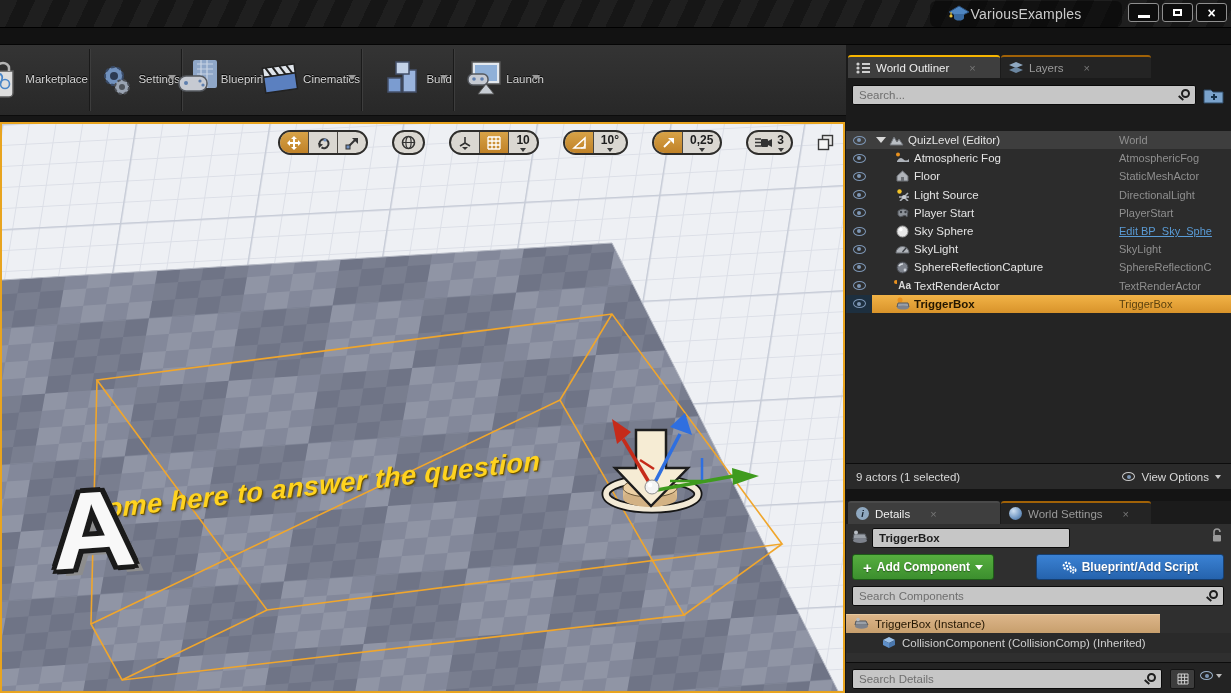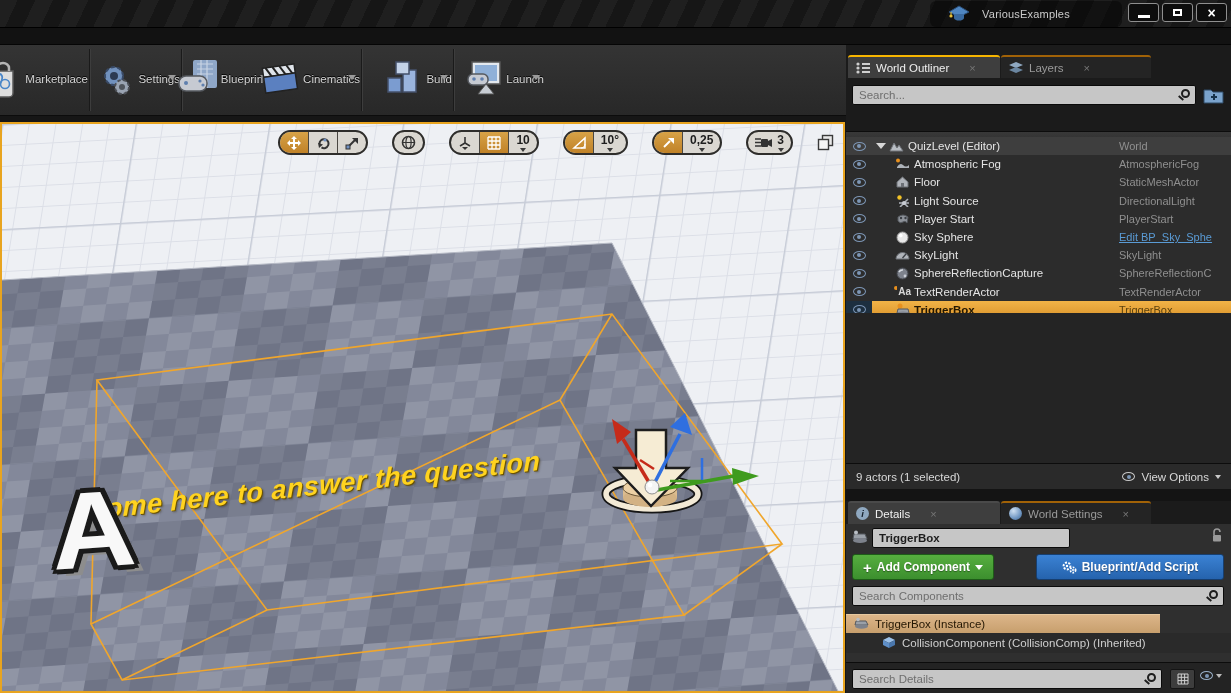--- a/index.html
+++ b/index.html
@@ -7,21 +7,21 @@
   #stage{position:relative;width:1231px;height:693px;overflow:hidden;
          font-family:"Liberation Sans",sans-serif;background:#161616;}
   .abs{position:absolute;}
 
   
   #titlebar{left:0;top:0;width:1231px;height:28px;
     background:repeating-linear-gradient(115deg,#1f1f1f 0 16px,#161616 16px 32px);
     border-bottom:1px solid #000;}
   #title-pill{left:930px;top:1px;width:192px;height:26px;background:rgba(8,8,8,.55);
     border-radius:6px;display:flex;align-items:center;justify-content:center;}
-  #window-title{color:#cbcbcb;font-size:11px;letter-spacing:.2px;}
+  #window-title{color:#cbcbcb;font-size:14px;letter-spacing:.2px;}
   #cap-icon{left:948px;top:4px;}
   .wbtns{right:4px;top:3px;display:flex;gap:3px;}
   .wbtn{width:31px;height:19px;background:#0d0d0d;border:1px solid #8f8f8f;border-radius:3px;
     display:flex;align-items:center;justify-content:center;color:#fff;}
   .glyph-min{width:12px;height:3px;background:#fff;margin-top:8px;}
   .glyph-rest{width:9px;height:7px;border:2px solid #fff;position:relative;}
   .glyph-close{font-size:14px;font-weight:bold;line-height:1;}
 
   
   #menustrip{left:0;top:28px;width:1231px;height:17px;background:#121212;border-bottom:1px solid #050505;}
@@ -424,21 +424,21 @@
 
     <div id="outliner-header" class="abs" style="left:0;top:66px;width:385px;">
       <span style="margin-left:30px;">Label</span>
       <span class="sortarrow"></span>
       <span style="position:absolute;left:273px;">Type</span>
       <svg style="position:absolute;right:5px;top:6px;" width="11" height="9">
           <path d="M0 0 H11 L6.5 4 V9 L4.5 7.5 V4 Z" fill="#aaa"></path>
         </svg>
     </div>
 
-    <div id="rowsarea" class="abs" style="left:0;top:86px;width:385px;height:182px;margin-top:6px;">
+    <div id="rowsarea" class="abs" style="left:0;top:86px;width:385px;height:182px;">
 
       <div class="orow hl">
         <span class="eyecell">
             <span class="eye"></span>
           </span>
         <span class="expander"></span>
         <span class="ric">
             <svg width="15" height="12">
               <path d="M1 11 L5 3 L8 8 L10 5 L14 11 Z" fill="#b9bec4" stroke="#70747a" stroke-width="1"></path>
             </svg>

